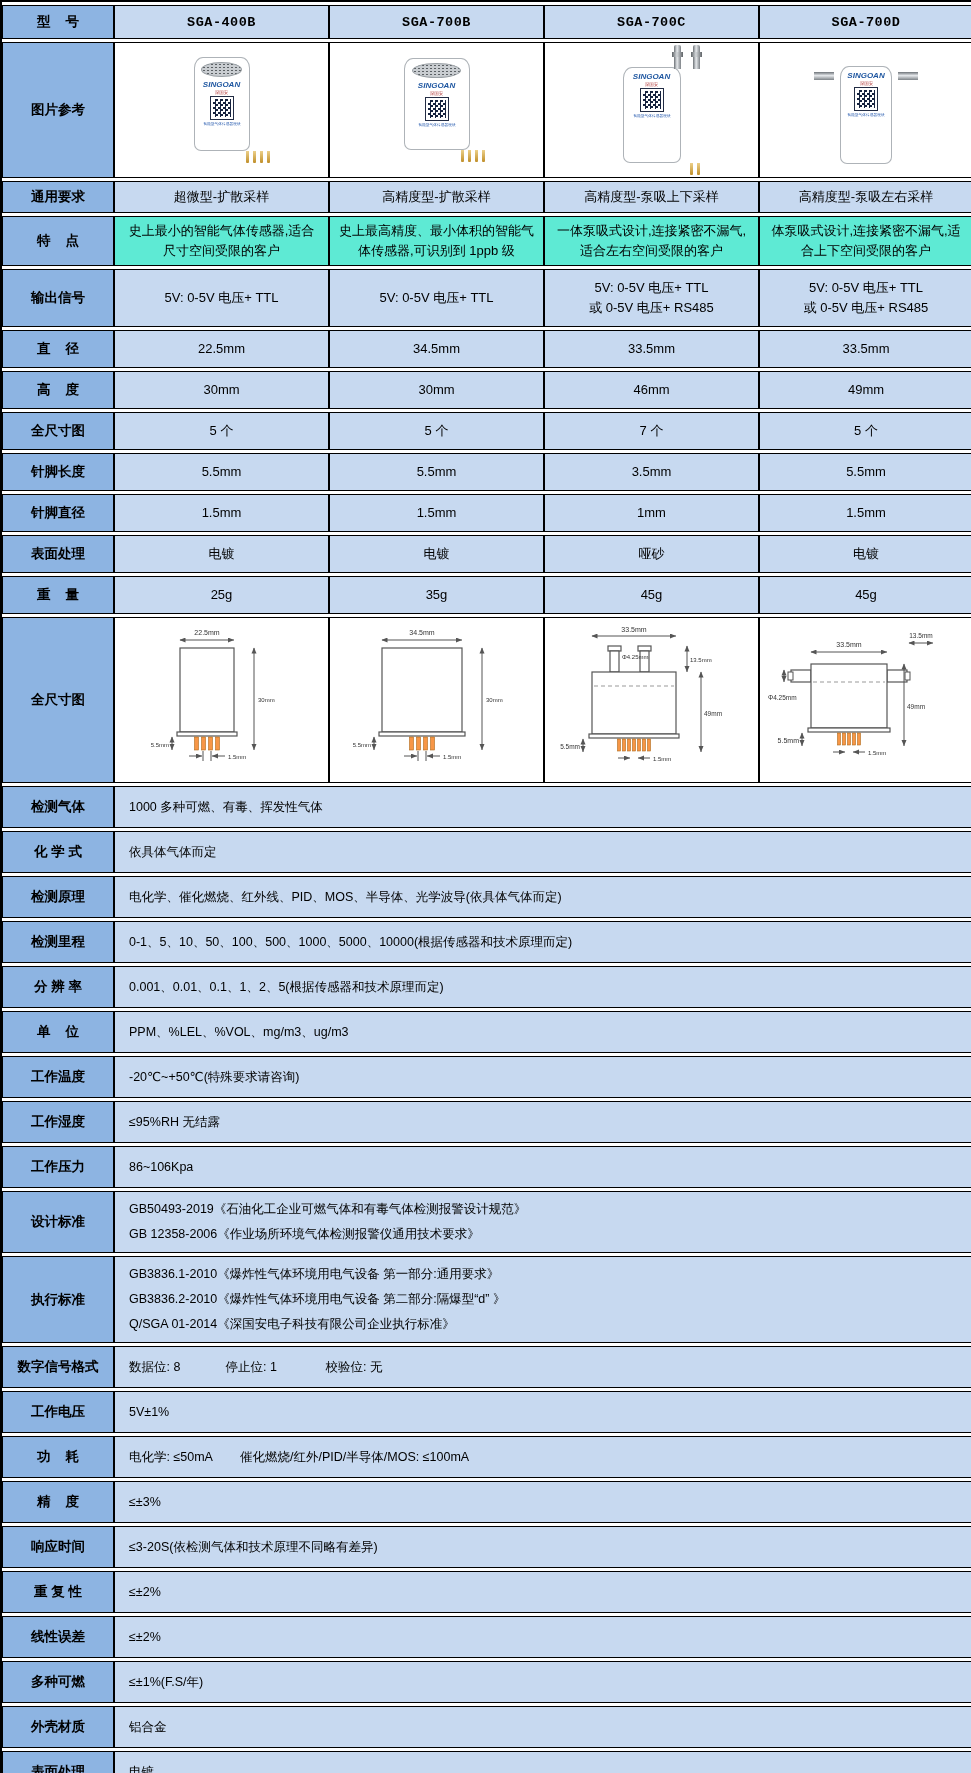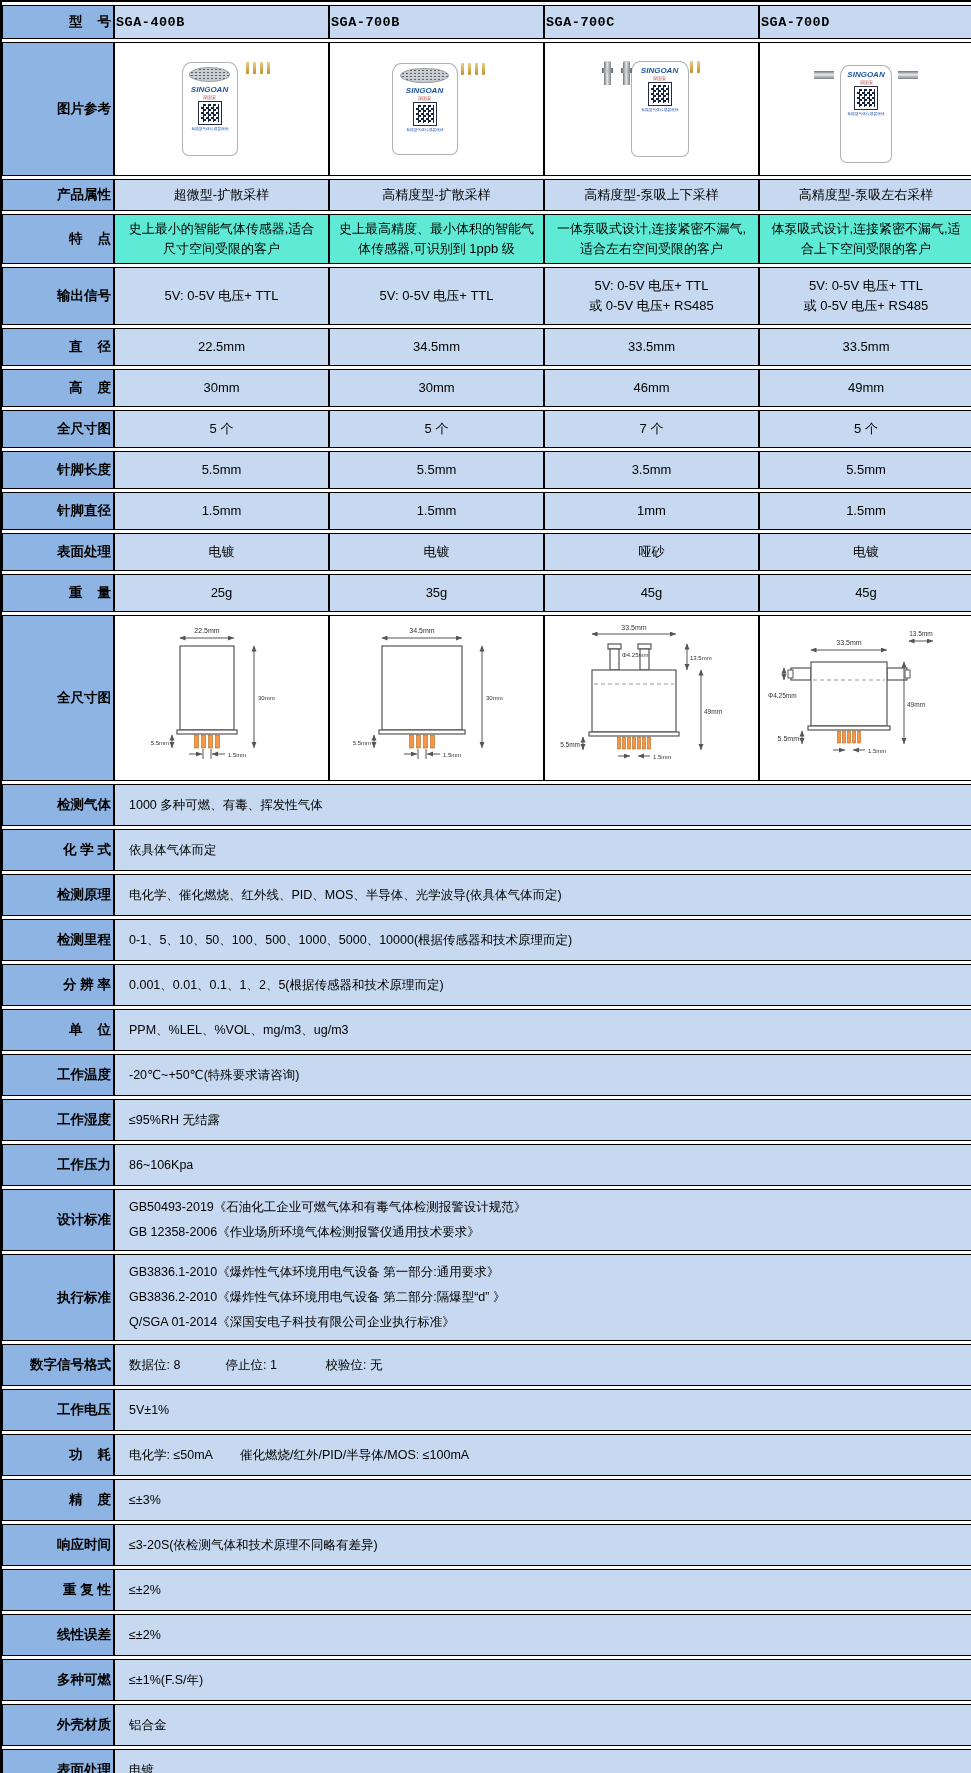--- a/index.html
+++ b/index.html
@@ -15,49 +15,49 @@
   .page{width:971px;margin:0;}
   table.spec-table{
     width:971px;table-layout:fixed;
     border-collapse:separate;border-spacing:0 3px;
     border:2px solid #000;background:#fff;
   }
   th,td{border:1px solid #000;overflow:hidden;}
   th.label-cell{
     background:var(--label-bg);
     font-weight:bold;font-size:13.5px;
-    text-align:right;vertical-align:middle;
+    text-align:center;vertical-align:middle;
     padding:4px 2px;white-space:pre-wrap;
   }
   td.model-cell{
     background:var(--cell-bg);
     font-family:"Liberation Mono","DejaVu Sans Mono",monospace;
     font-weight:bold;font-size:13.5px;letter-spacing:.5px;
-    text-align:left;vertical-align:middle;height:30px;
+    text-align:center;vertical-align:middle;height:30px;
   }
   td.value-cell{
     background:var(--cell-bg);
     font-size:13px;text-align:center;vertical-align:middle;
     padding:3px 8px;height:30px;white-space:pre-line;line-height:20px;
   }
   .row-features .value-cell{background:#5eead4;height:42px;}
   .row-output-signal .value-cell{height:50px;}
   .row-product-attribute .value-cell{height:24px;}
   td.image-cell{background:#fff;height:128px;vertical-align:middle;padding:2px;}
   td.diagram-cell{background:#fff;height:164px;vertical-align:middle;text-align:center;padding:0;}
   td.full-cell{
     background:var(--cell-bg);
     font-size:12.5px;text-align:left;vertical-align:middle;
     padding:5px 10px 5px 14px;height:30px;
     white-space:pre-wrap;line-height:25px;
   }
   .row-design-standards .full-cell,.row-execution-standards .full-cell{height:auto;}
 
   
-  .sensor{position:relative;width:96px;margin:0 auto;display:flex;flex-direction:row;align-items:flex-start;}
+  .sensor{position:relative;width:96px;margin:0 auto;display:flex;flex-direction:column;align-items:flex-end;}
   .s-tubes{display:flex;gap:12px;justify-content:center;margin-bottom:-2px;}
   .tube-v{width:7px;height:24px;border-radius:2px 2px 0 0;position:relative;
     background:linear-gradient(90deg,#6d7277,#e6e9ec 45%,#7d8287);}
   .tube-v::after{content:"";position:absolute;left:-2px;right:-2px;top:7px;height:5px;
     background:linear-gradient(90deg,#5f6468,#d4d8db 45%,#606468);}
   .tube-h{position:absolute;top:16px;width:20px;height:8px;
     background:linear-gradient(180deg,#6d7277,#e6e9ec 45%,#7d8287);}
   .tube-h.t1{left:-4px;}
   .tube-h.t2{right:-4px;}
   .s-body{margin:0 auto;border:1px solid #aeb3b8;
@@ -164,21 +164,21 @@
               <div class="s-body">
                 <div class="s-logo">SINGOAN</div>
                 <div class="s-sub">深国安</div>
                 <div class="s-qr"></div>
                 <div class="s-caption">智能型气体传感器模块</div>
               </div>
             </div>
           </td>
         </tr>
         <tr class="row row-product-attribute">
-          <th class="label-cell">产品属性</th>
+          <th class="label-cell">通用要求</th>
           <td class="value-cell">超微型-扩散采样</td>
           <td class="value-cell">高精度型-扩散采样</td>
           <td class="value-cell">高精度型-泵吸上下采样</td>
           <td class="value-cell">高精度型-泵吸左右采样</td>
         </tr>
         <tr class="row row-features">
           <th class="label-cell">特    点</th>
           <td class="value-cell">史上最小的智能气体传感器,适合尺寸空间受限的客户</td>
           <td class="value-cell">史上最高精度、最小体积的智能气体传感器,可识别到 1ppb 级</td>
           <td class="value-cell">一体泵吸式设计,连接紧密不漏气,适合左右空间受限的客户</td>

